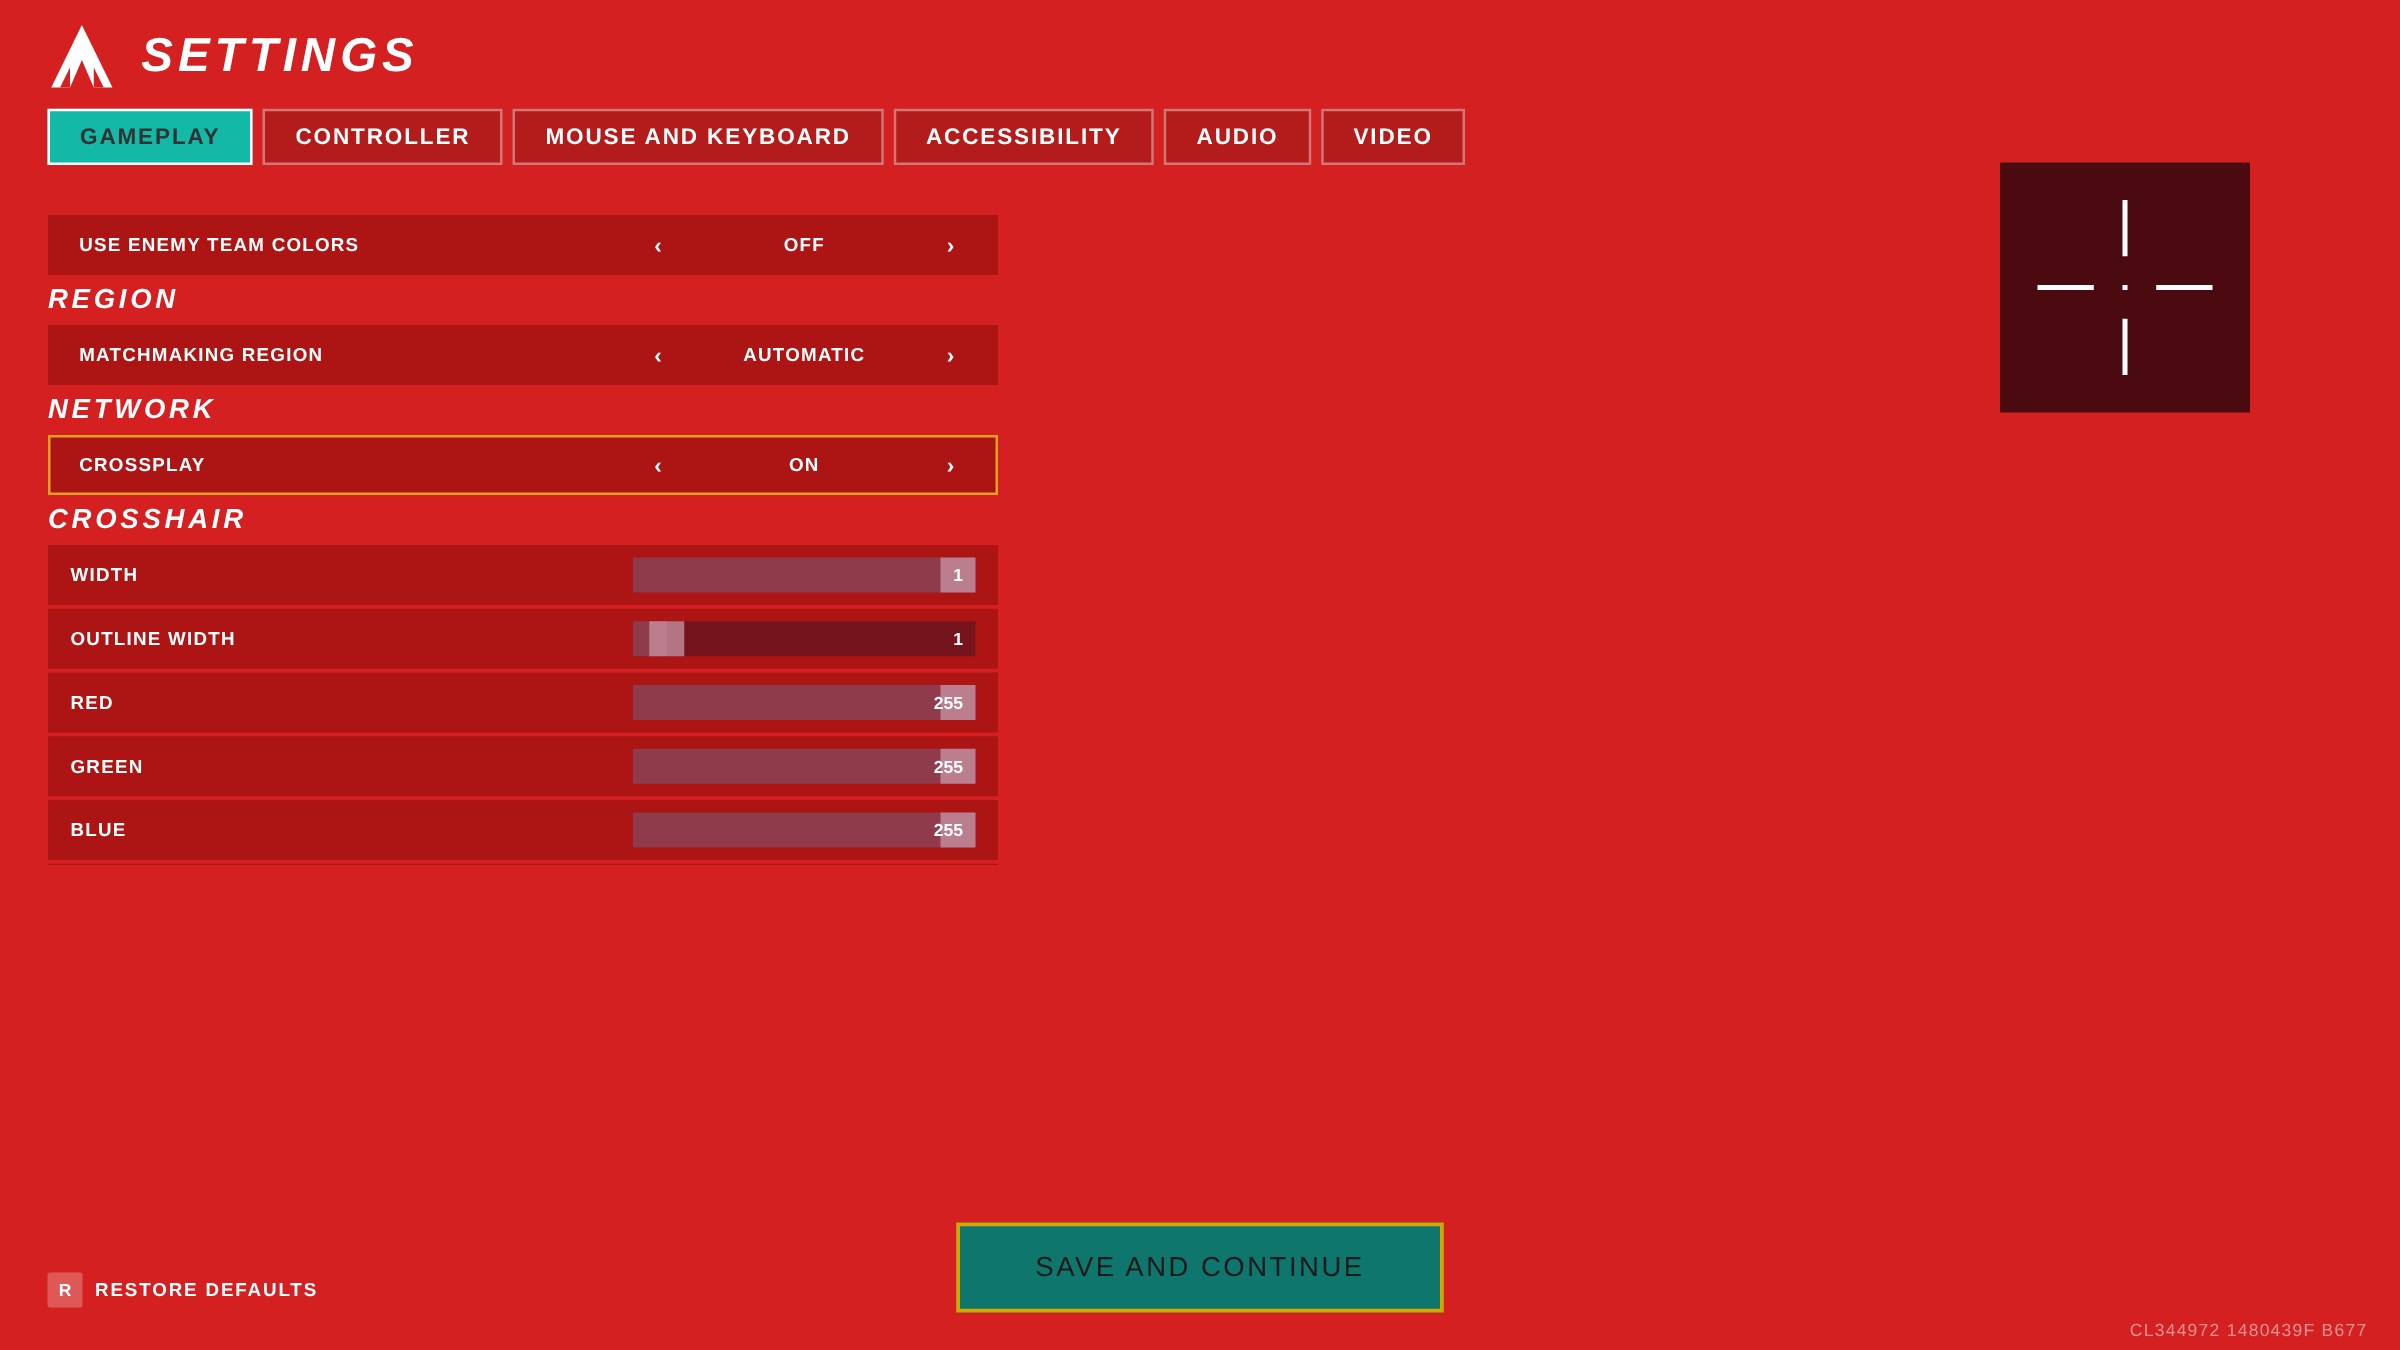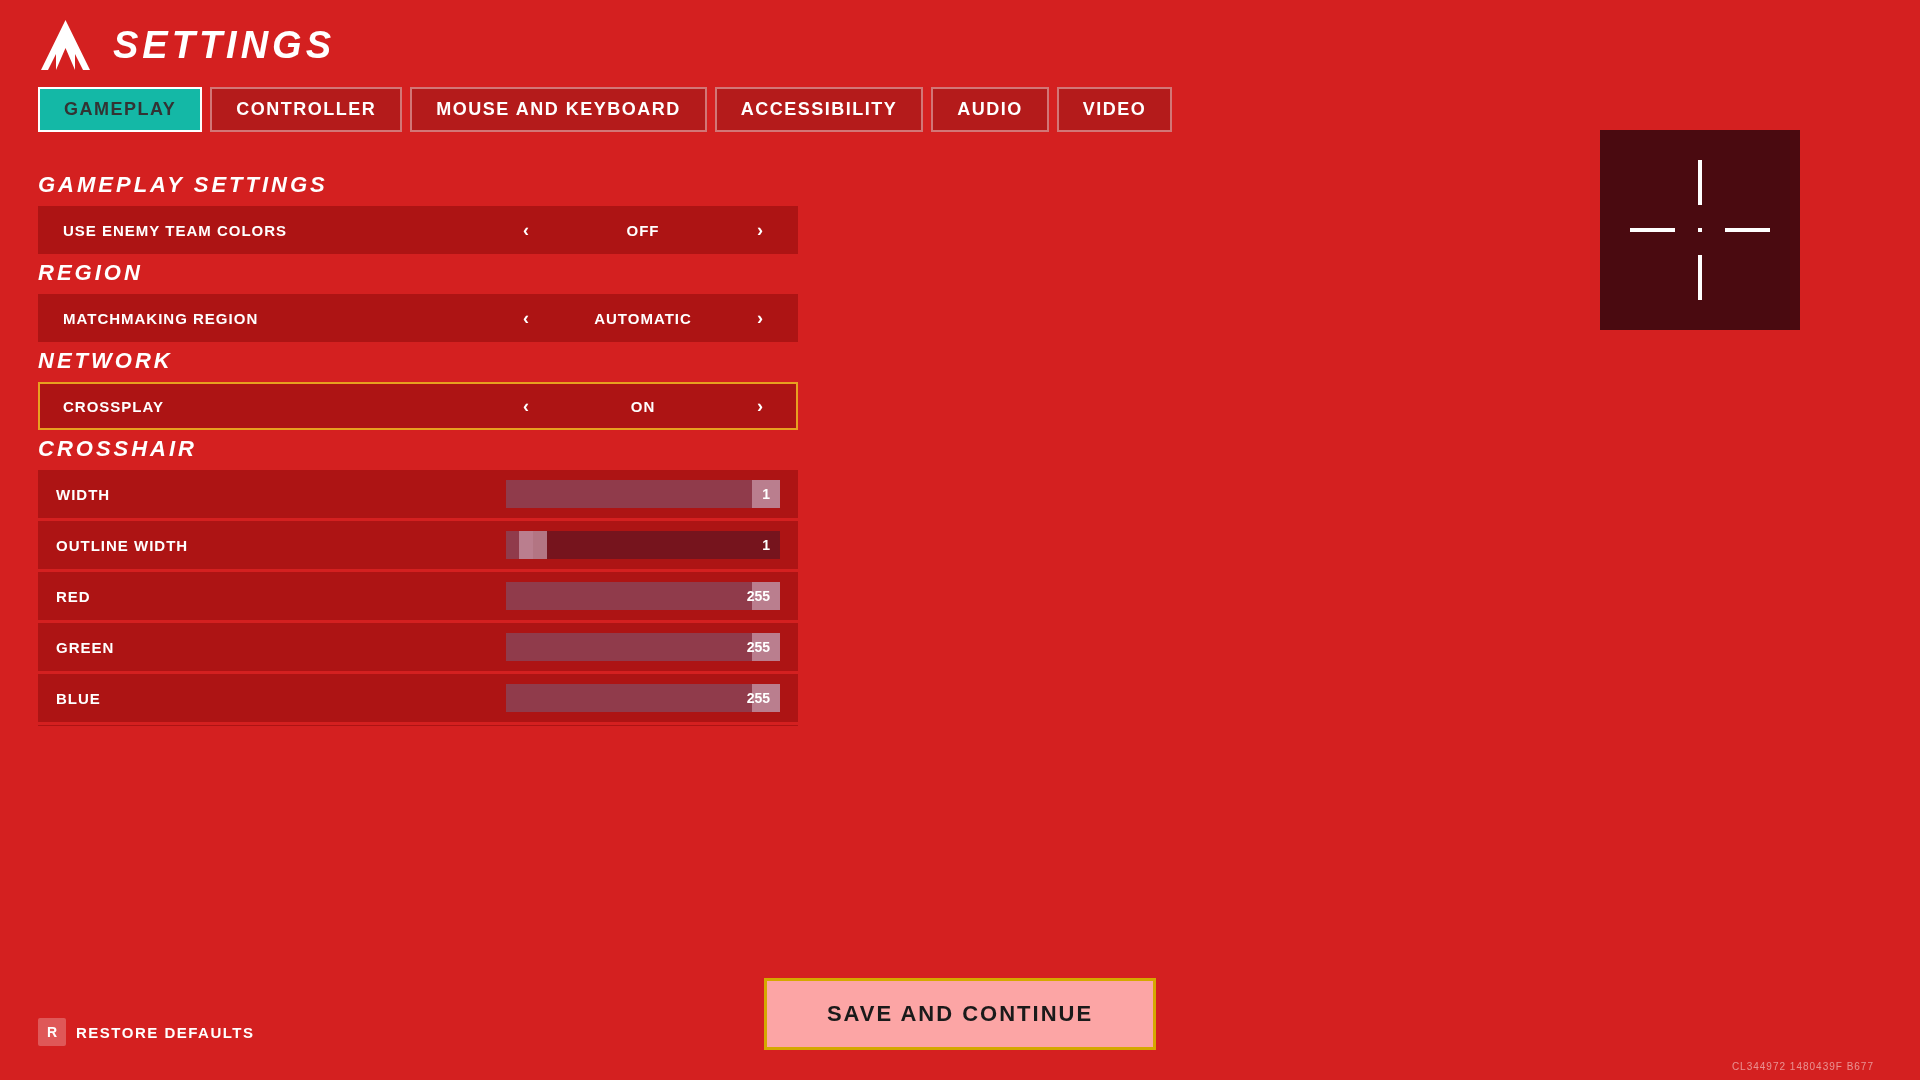--- a/index.html
+++ b/index.html
@@ -182,26 +182,26 @@
       position: absolute;
       bottom: 30px;
       left: 0;
       right: 0;
       display: flex;
       justify-content: center;
       align-items: center;
     }
 
     .save-btn {
-      background: #fca5a5;
+      background: #0f766e;
       color: #1a1a1a;
       border: 3px solid #d4a800;
       padding: 20px 60px;
       font-size: 22px;
-      font-weight: 700;
+      font-weight: 400;
       letter-spacing: 2px;
       text-transform: uppercase;
       cursor: pointer;
       font-family: 'Arial Black', Arial, sans-serif;
     }
 
     
     .restore-defaults {
       position: absolute;
       bottom: 34px;
@@ -230,23 +230,23 @@
       font-size: 15px;
       font-weight: 800;
       letter-spacing: 1.5px;
       text-transform: uppercase;
     }
 
     
     .version {
       position: absolute;
       bottom: 8px;
-      right: 46px;
+      right: 26px;
       color: rgba(255,255,255,0.5);
-      font-size: 10px;
+      font-size: 14px;
       letter-spacing: 1px;
     }
 
     .section-divider {
       margin-top: 6px;
     }
 
     .slider-row-full {
       height: 48px;
       background: rgba(100,0,0,0.35);
@@ -316,21 +316,20 @@
   <button class="nav-tab">CONTROLLER</button>
   <button class="nav-tab">MOUSE AND KEYBOARD</button>
   <button class="nav-tab">ACCESSIBILITY</button>
   <button class="nav-tab">AUDIO</button>
   <button class="nav-tab">VIDEO</button>
 </div>
 
 <div class="main-content">
   <div class="settings-panel">
 
-    <div class="section-title">GAMEPLAY SETTINGS</div>
 
     <div class="settings-scroll">
 
       <div class="setting-row">
         <span class="setting-label">USE ENEMY TEAM COLORS</span>
         <div class="setting-control">
           <button class="arrow-btn">‹</button>
           <span class="setting-value">Off</span>
           <button class="arrow-btn">›</button>
         </div>

